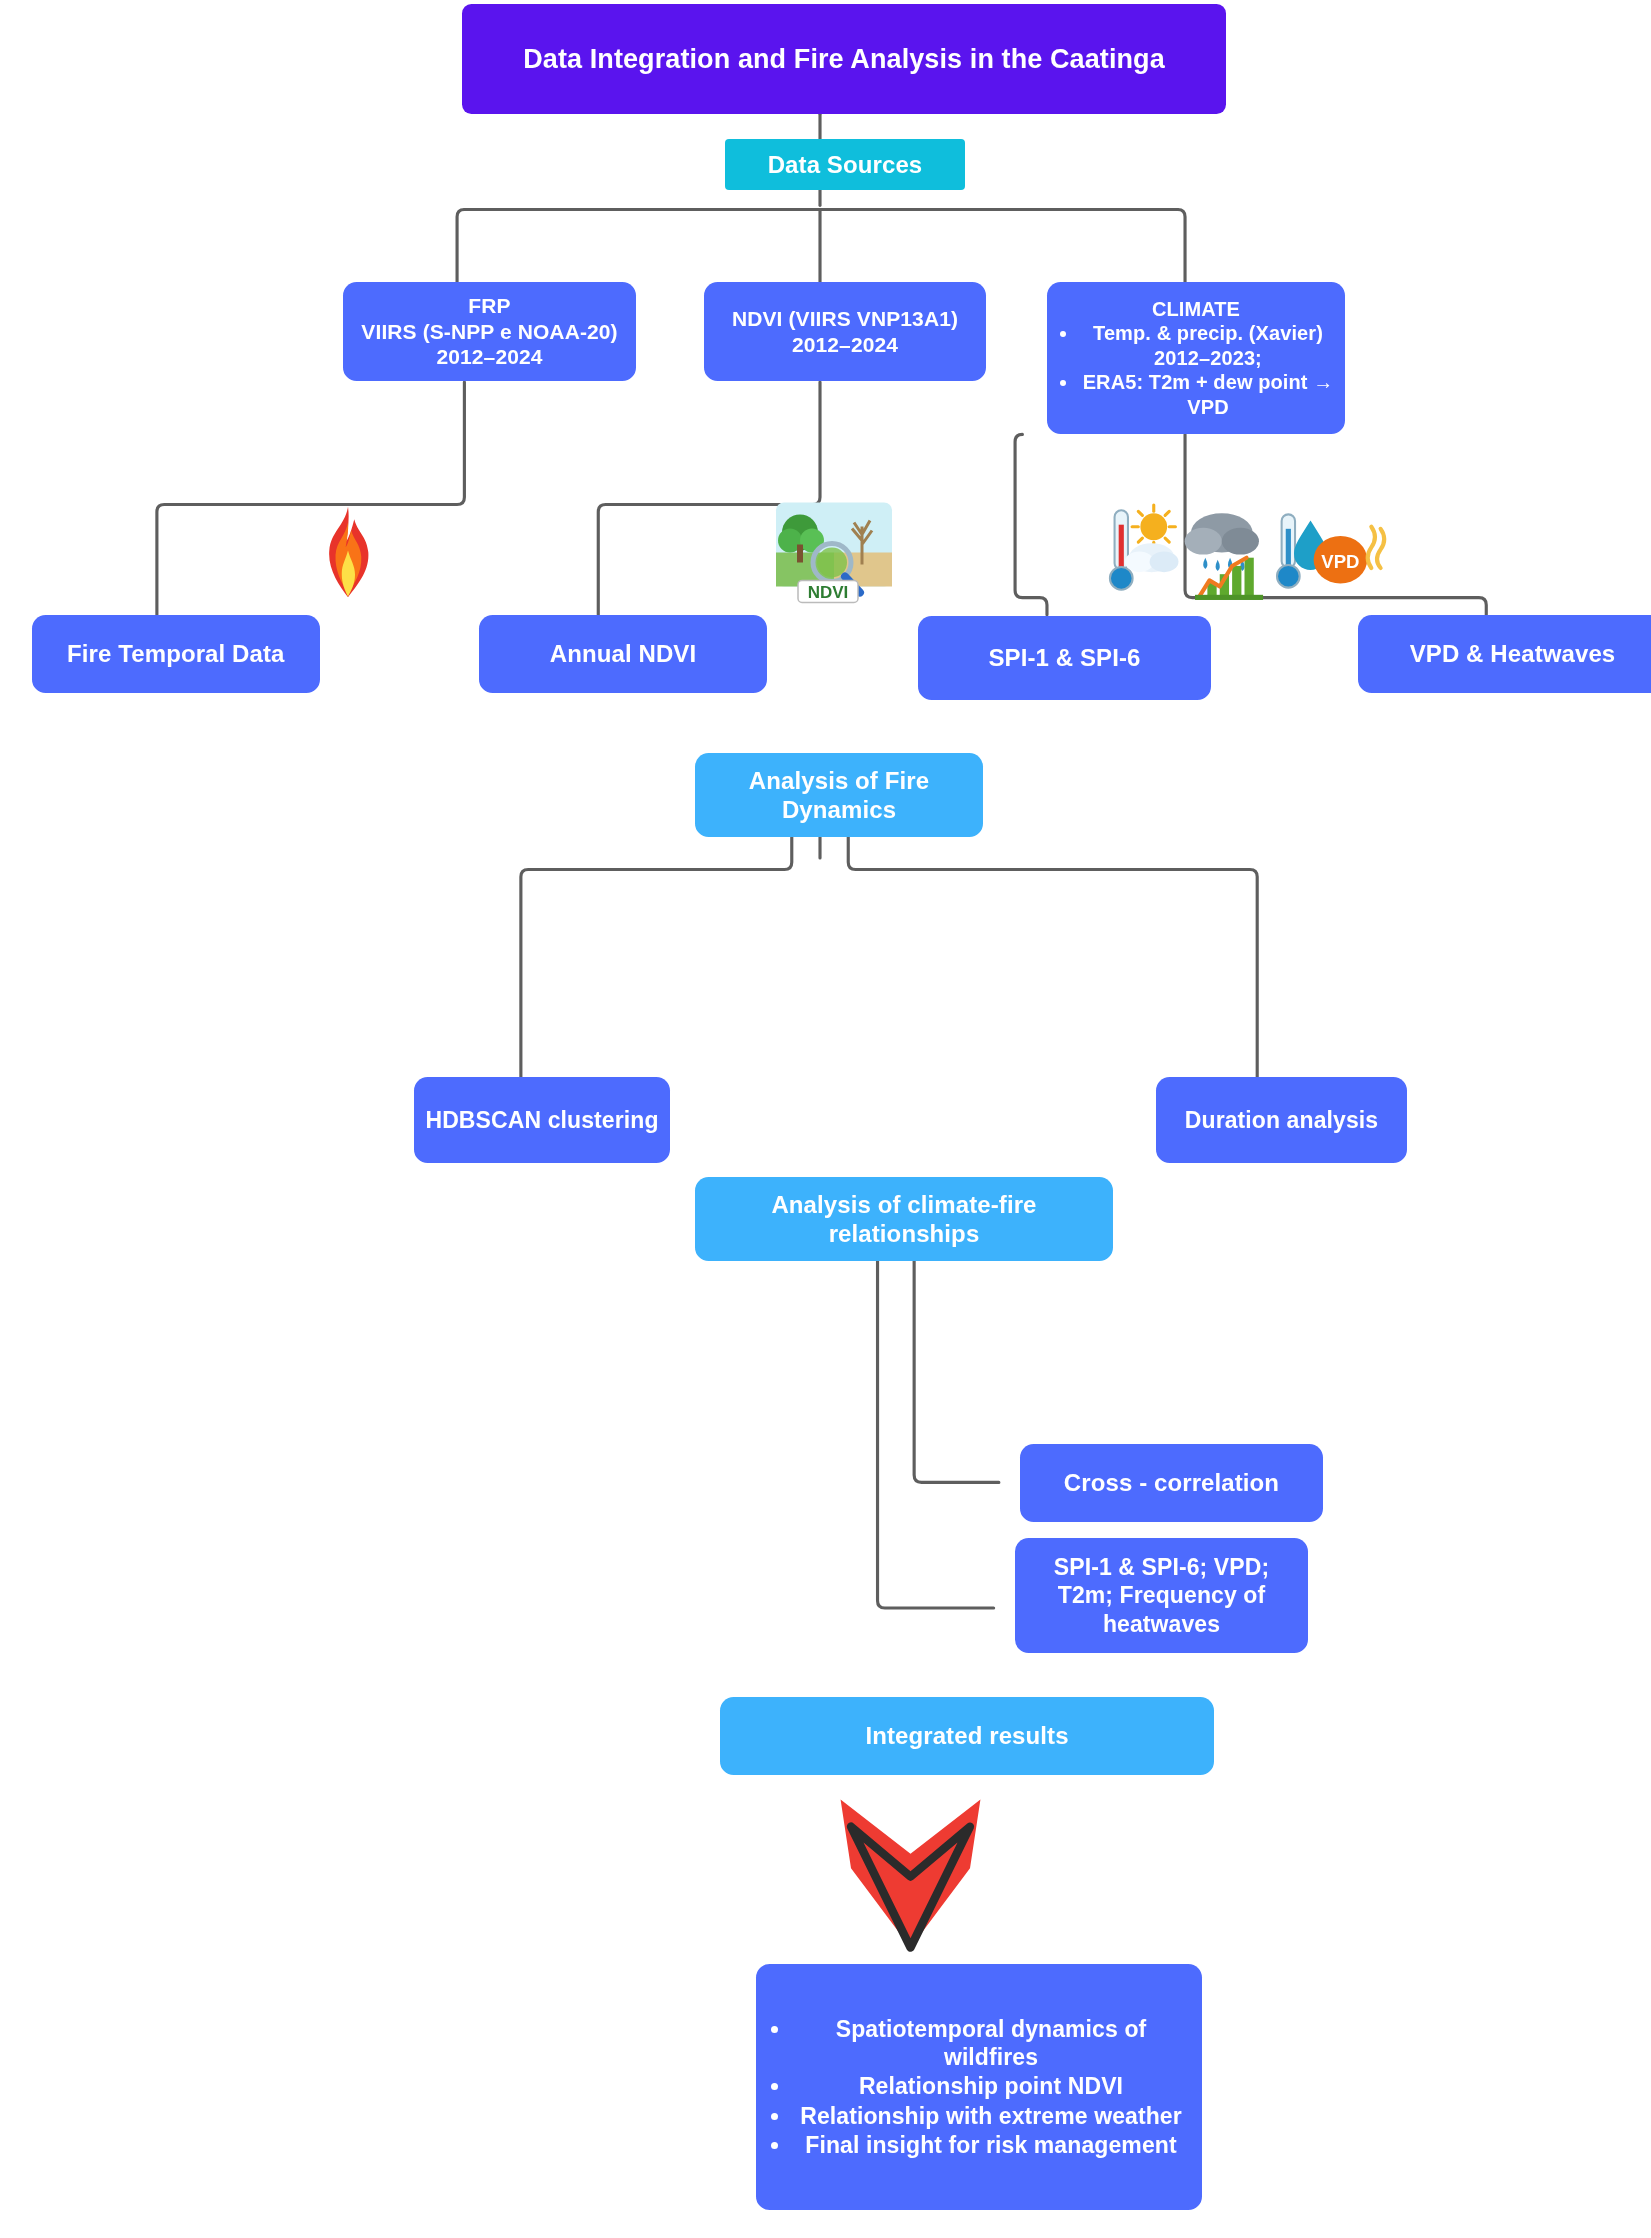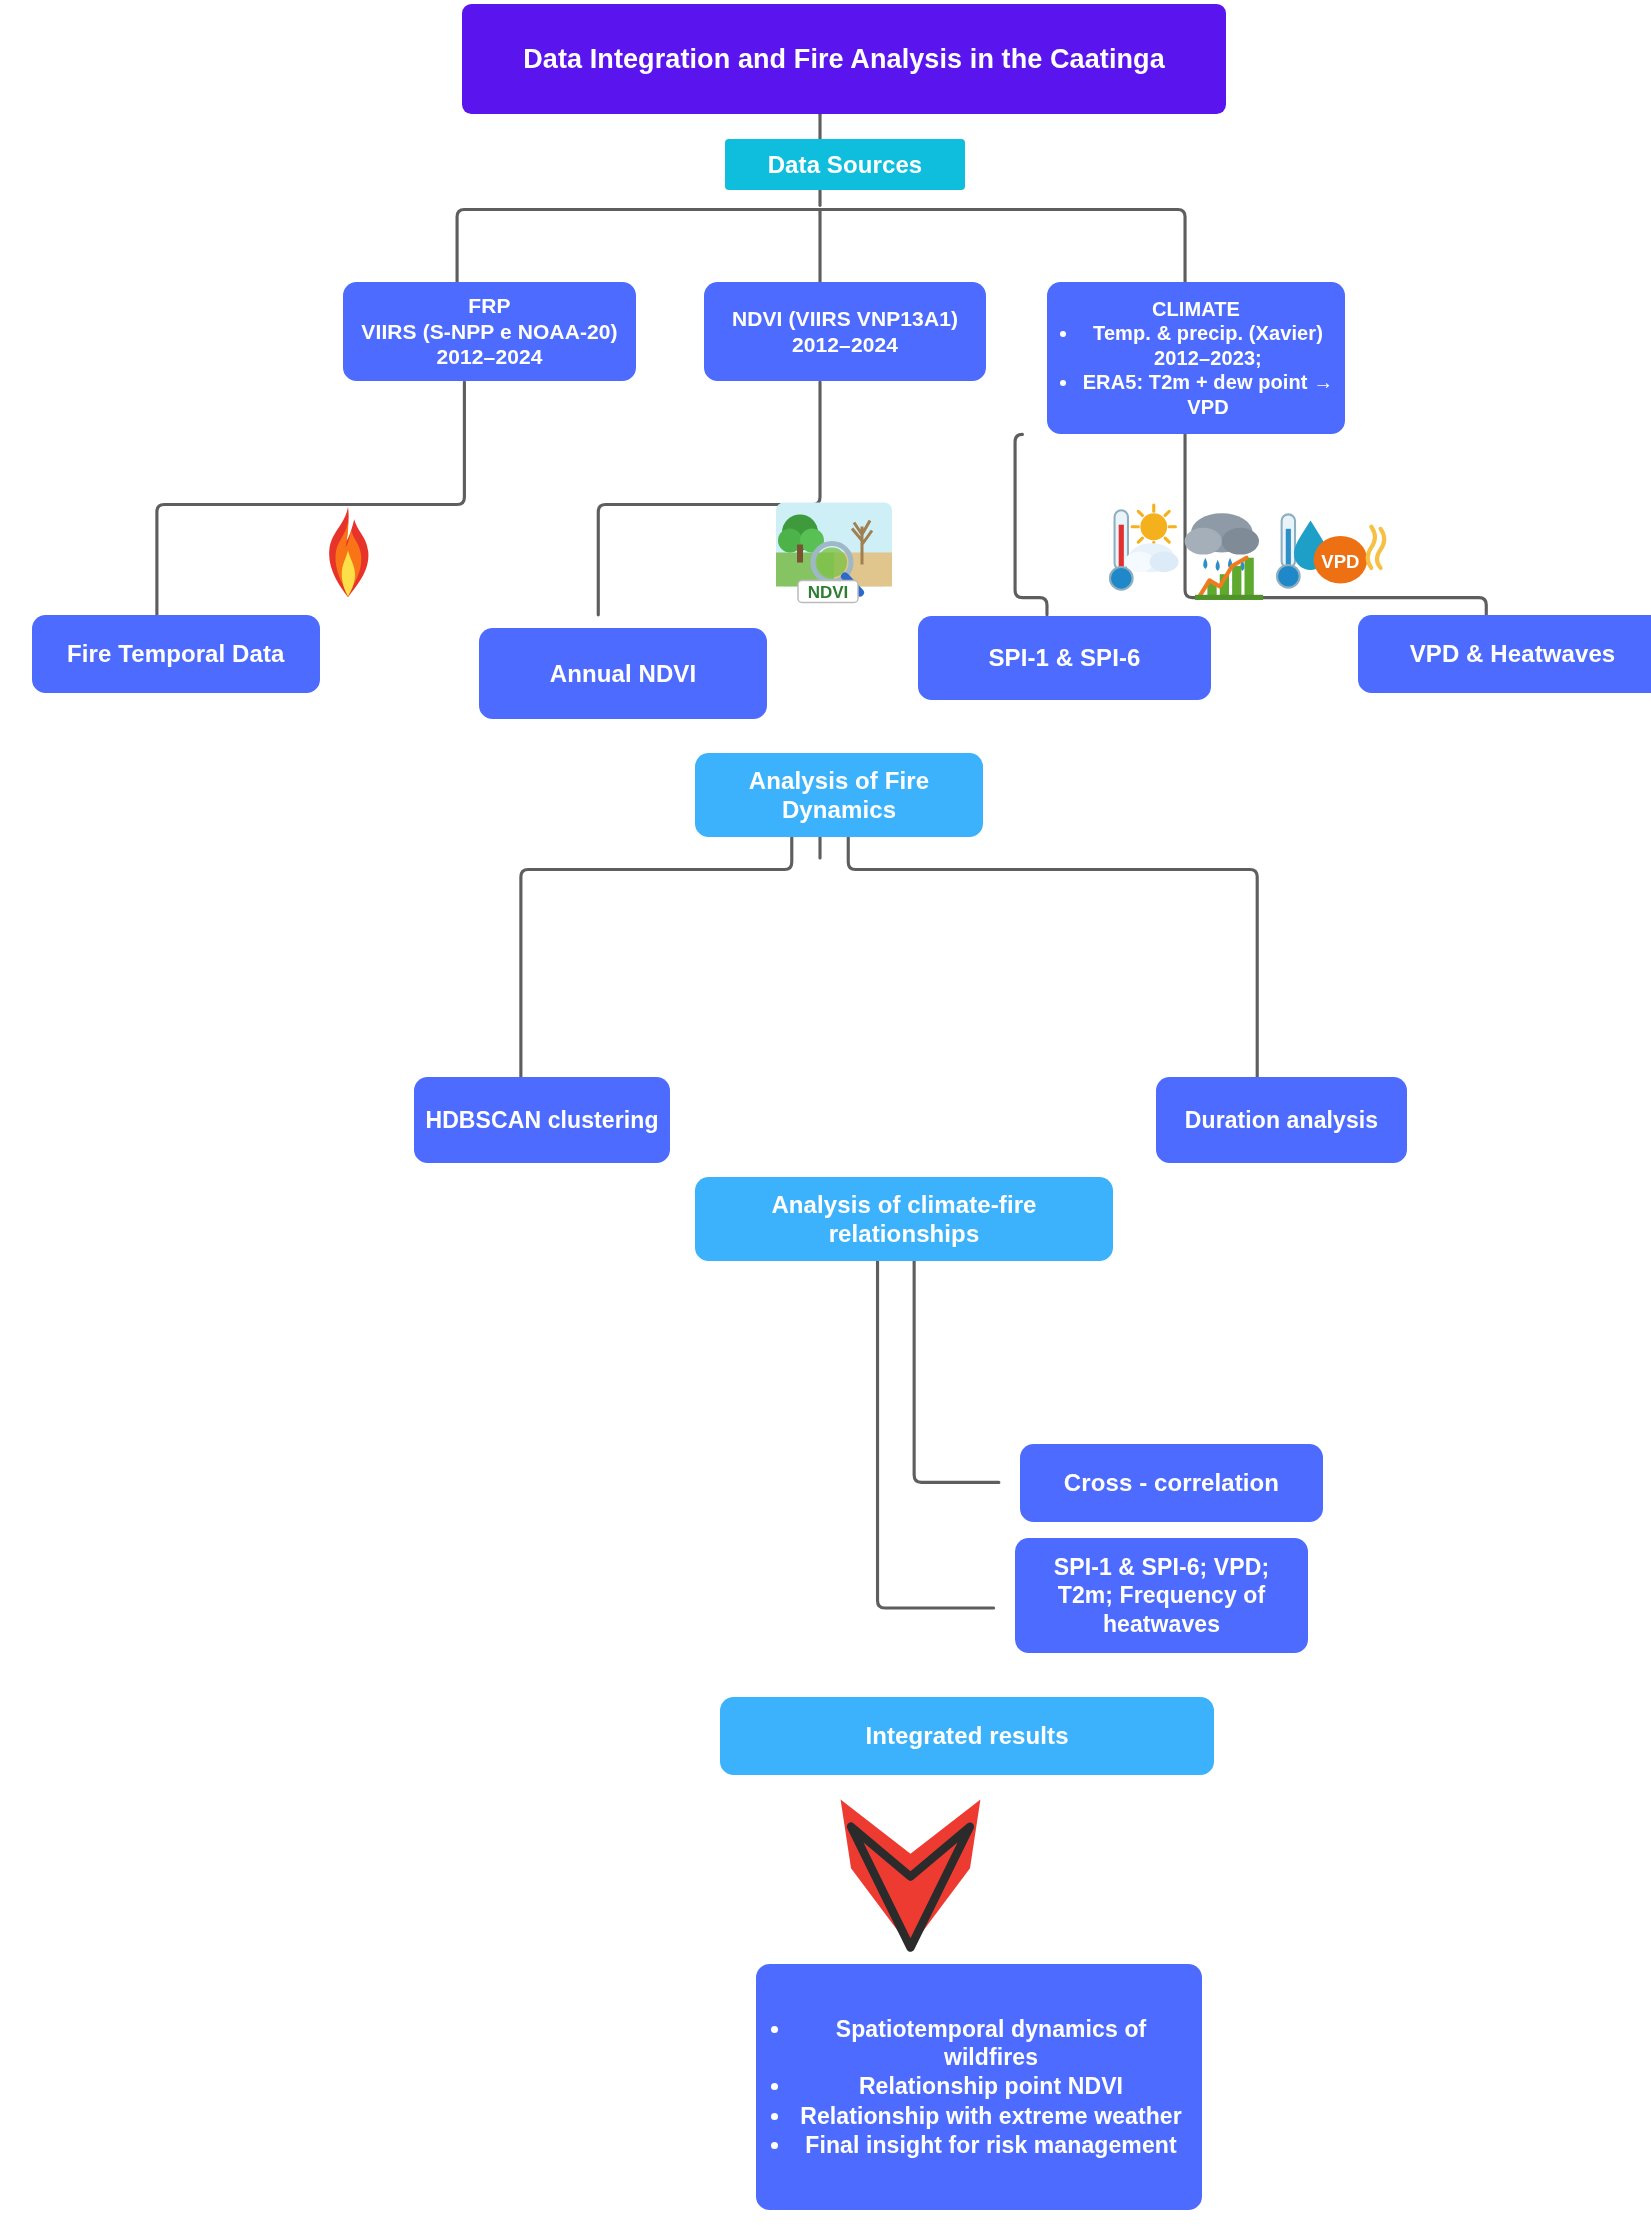--- a/index.html
+++ b/index.html
@@ -137,21 +137,21 @@
     <ul class="bullets tight" style="font-size:20px;">
       <li>Temp. &amp; precip. (Xavier) 2012–2023;</li>
       <li>ERA5: T2m + dew point → VPD</li>
     </ul>
   </div>
 
   <div class="node royal" style="left:7.8px; top:615px; width:288px; height:78px; font-size:24px;">
     <span>Fire Temporal Data</span>
   </div>
 
-  <div class="node royal" style="left:455px; top:628px; width:288px; height:91px; font-size:24px;">
+  <div class="node royal" style="left:455px; top:615px; width:288px; height:78px; font-size:24px;">
     <span>Annual NDVI</span>
   </div>
 
   <div class="node royal" style="left:894px; top:616px; width:293px; height:84px; font-size:24px;">
     <span>SPI-1 &amp; SPI-6</span>
   </div>
 
   <div class="node royal" style="left:1334px; top:615px; width:309px; height:78px; font-size:24px;">
     <span>VPD &amp; Heatwaves</span>
   </div>

